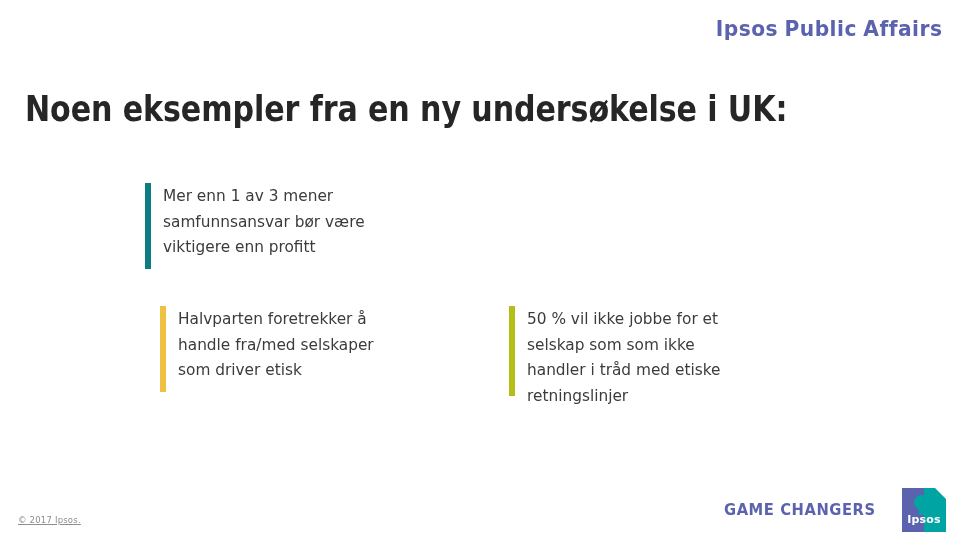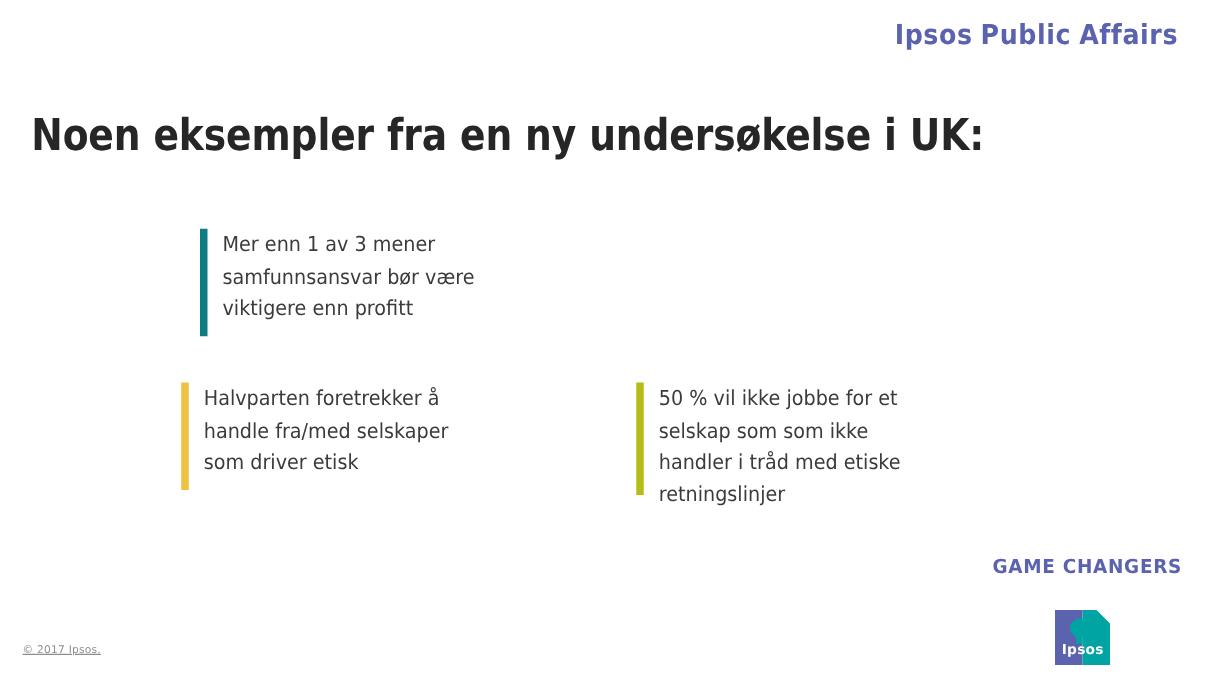--- a/index.html
+++ b/index.html
@@ -62,23 +62,23 @@
     left: 145px;
     top: 183px;
     width: 700px;
     height: 240px;
   }
   .callout {
     position: absolute;
     display: flex;
     align-items: flex-start;
   }
-  .callout.c0 { left: 15px;   top: 0px;   width: 300px; }
+  .callout.c0 { left: 0px;   top: 0px;   width: 300px; }
   .callout.c1 { left: 348px; top: 0px;   width: 310px; }
-  .callout.c2 { left: 0px;   top: 123px; width: 300px; }
+  .callout.c2 { left: 15px;   top: 123px; width: 300px; }
   .callout.c3 { left: 364px; top: 123px; width: 310px; }
 
   .bar {
     flex: 0 0 auto;
     width: 6px;
     border-radius: 0;
     margin-right: 12px;
   }
   .callout.c0 .bar { height: 86px; }
   .callout.c1 .bar { height: 90px; }
@@ -108,21 +108,20 @@
     text-decoration: underline;
   }
 
   .footer-brand {
     position: absolute;
     right: 18px;
     bottom: 9px;
     display: flex;
     align-items: center;
     gap: 26px;
-    flex-direction: column;
   }
   .game-changers {
     font-family: "DejaVu Sans", sans-serif;
     font-weight: bold;
     font-size: 15.5px;
     letter-spacing: 0.6px;
     color: #5b62ae;
     white-space: nowrap;
     transform: scaleX(0.95);
     transform-origin: right center;

